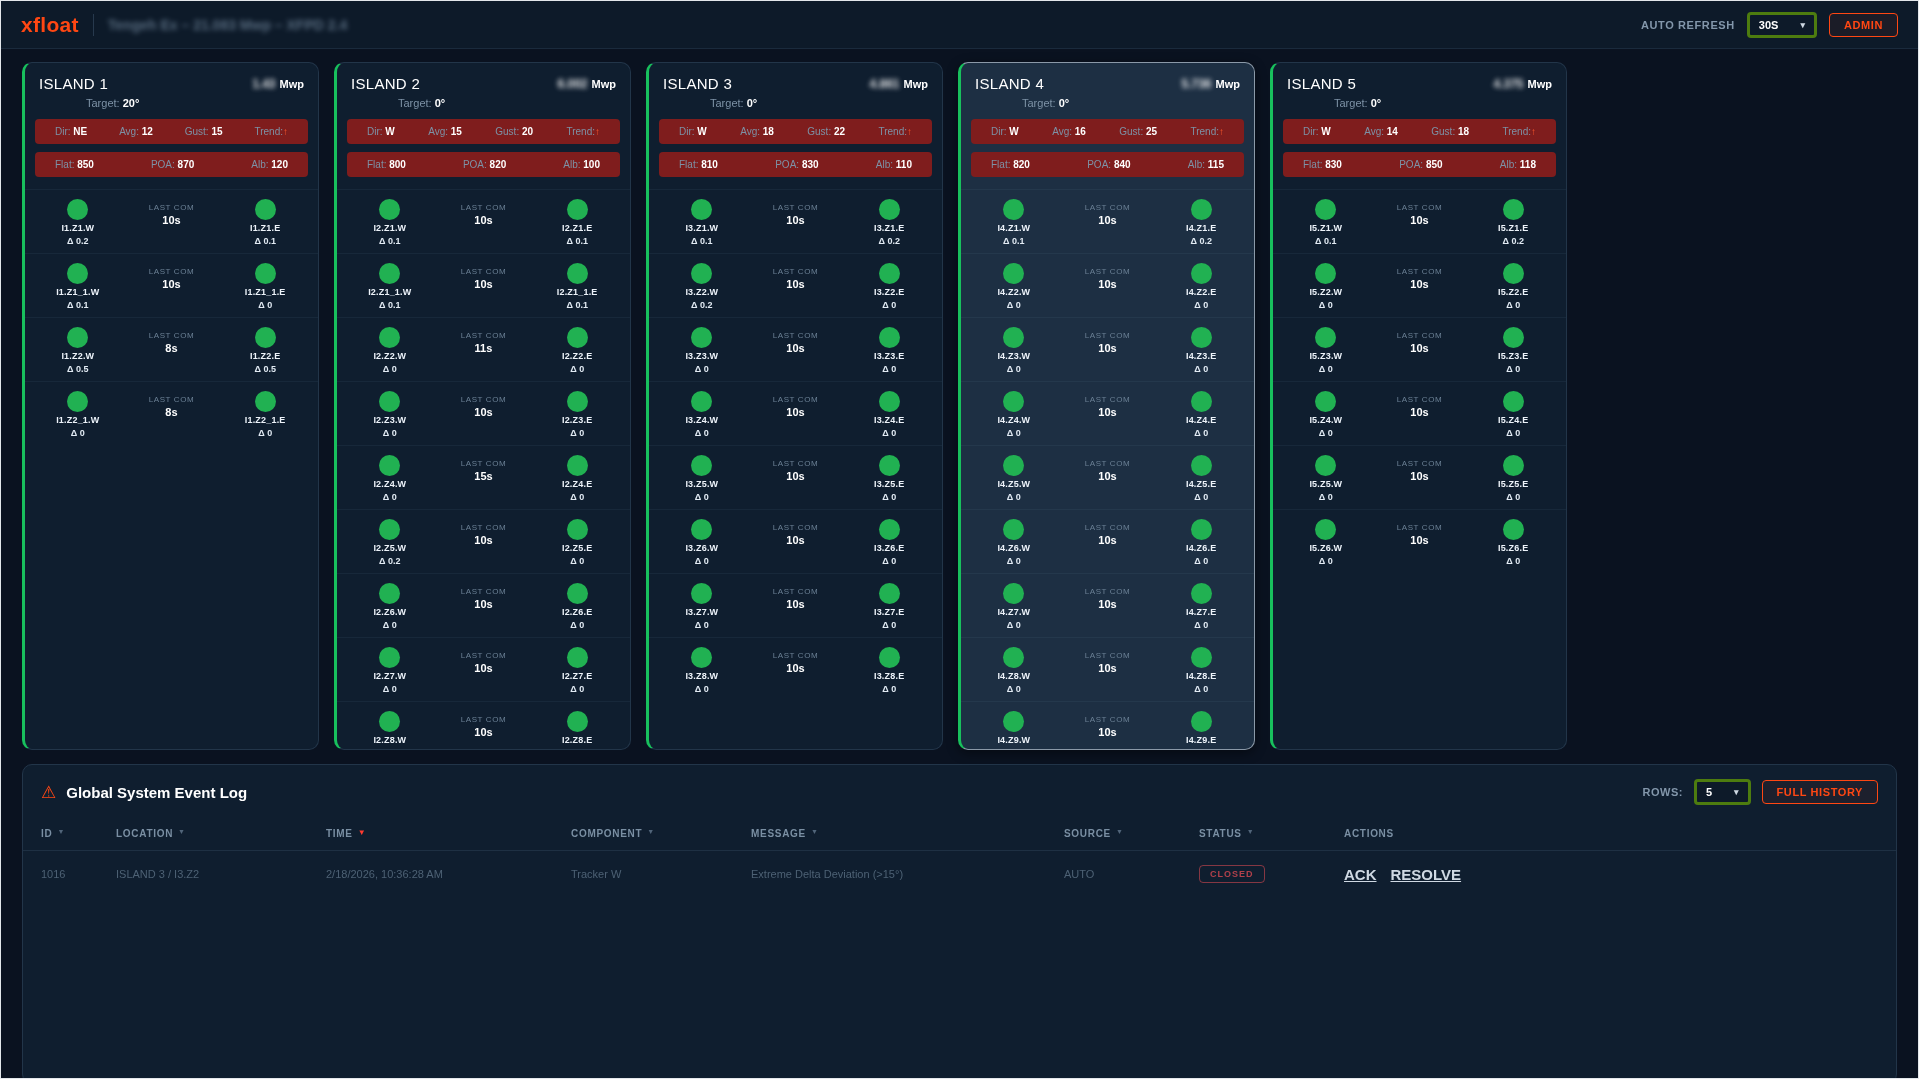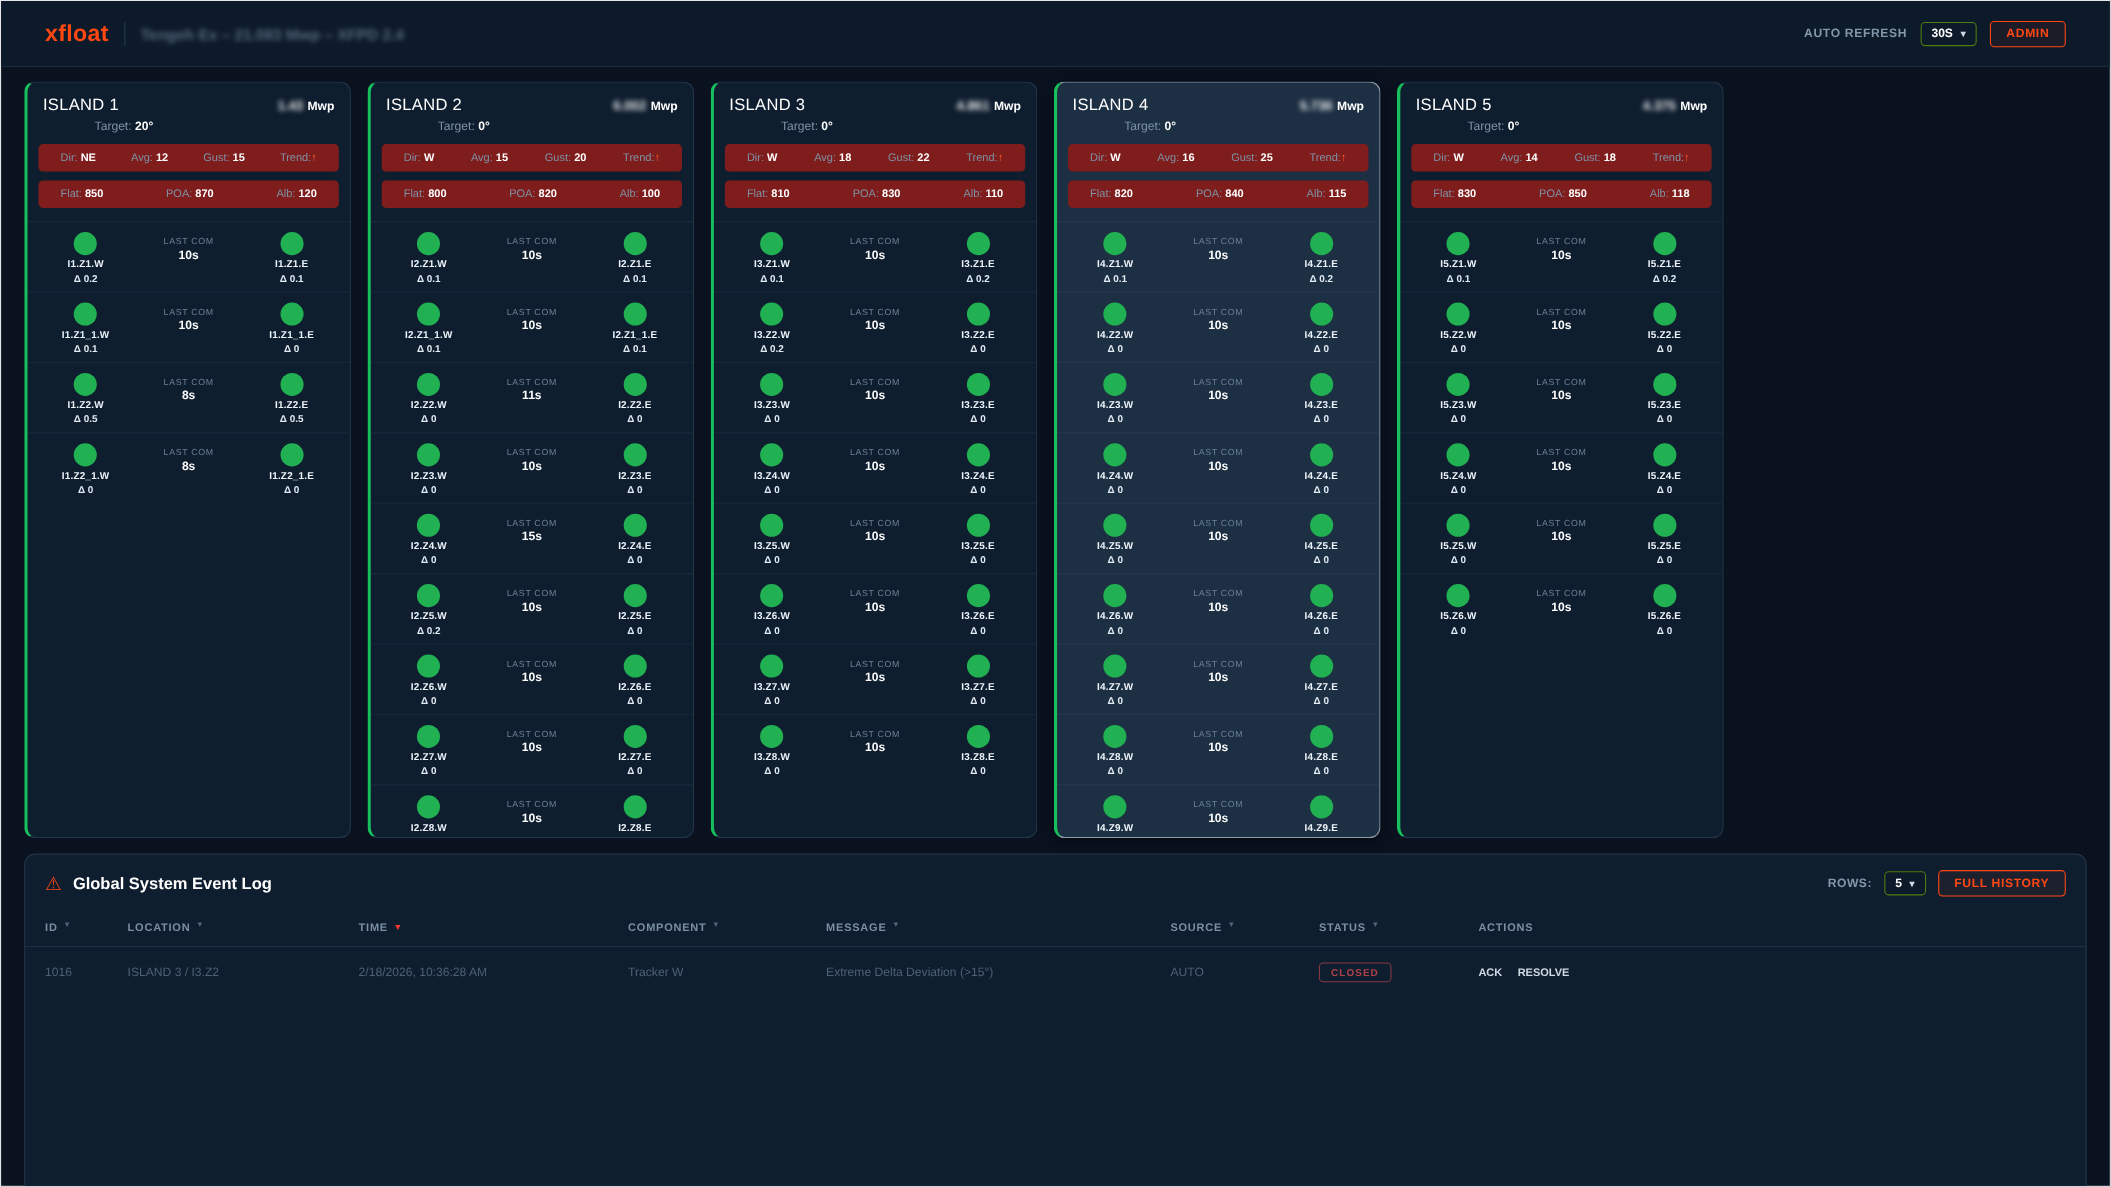--- a/index.html
+++ b/index.html
@@ -8,32 +8,32 @@
     background:#0a1220;
     font-family:"Liberation Sans", sans-serif;
     color:#e6eef6;
     overflow:hidden;
     border:1px solid #e3e7eb;
   }
   .redacted { filter:blur(2.6px); opacity:.9; }
 
   
   .topbar {
-    height:60px; display:flex; align-items:center; justify-content:space-between;
-    padding:0 40px; background:#0d1a29; border-bottom:1px solid #1a2a3c;
+    height:48px; display:flex; align-items:center; justify-content:space-between;
+    padding:0 20px; background:#0d1a29; border-bottom:1px solid #1a2a3c;
   }
   .topbar-left { display:flex; align-items:center; gap:14px; }
   .brand { color:#ff4713; font-size:21px; font-weight:bold; letter-spacing:.3px; }
   .vdivider { width:1px; height:22px; background:#27394d; }
   .site-title { color:#5f7387; font-size:14px; font-weight:bold; }
   .topbar-right { display:flex; align-items:center; gap:12px; }
   .auto-refresh-label { color:#8397ab; font-size:11px; font-weight:bold; letter-spacing:.6px;text-align:center; }
   .select {
-    background:#0d1a29; color:#fff; border:1px solid #4d7c0f; border-radius:4px;
-    font-size:11px; font-weight:bold; padding:4px 9px; display:flex; gap:7px;
+    background:#0d1a29; color:#fff; border:3px solid #4d7c0f; border-radius:4px;
+    font-size:11px; font-weight:bold; padding:4px 9px; display:flex; gap:22px;
     align-items:center; cursor:pointer;
   }
   .select .chev { font-size:9px; color:#cfd9e3; }
   .outline-btn {
     border:1px solid #ff4713; color:#ff4713; background:rgba(255,71,19,.06);
     font-size:11px; font-weight:bold; padding:5px 14px; border-radius:4px;
     letter-spacing:.6px; cursor:pointer; font-family:inherit;
   }
 
   
@@ -97,21 +97,21 @@
   }
   .sort-icon { font-size:7px; color:#51657a; }
   .sort-icon.active { color:#ff3b30; font-size:8px; }
   .log-row { height:46px; color:#4d6174; font-size:11px; }
   .badge {
     display:inline-block; border:1px solid rgba(231,76,84,.55); color:rgba(231,76,84,.75);
     font-size:9px; font-weight:bold; letter-spacing:1px; padding:3px 10px; border-radius:4px;
   }
   .actions { display:flex; gap:14px; }
   .action-link {
-    color:#cfd9e3; font-weight:bold; font-size:10px; cursor:pointer;
+    color:#cfd9e3; font-weight:bold; font-size:15px; text-decoration:underline; cursor:pointer;
   }
 </style>
 </head>
 <body>
 
 <header class="topbar">
   <div class="topbar-left">
     <span class="brand">xfloat</span>
     <span class="vdivider"></span>
     <span class="site-title redacted">Tengeh Ex – 21.083 Mwp – XFPD 2.4</span>

